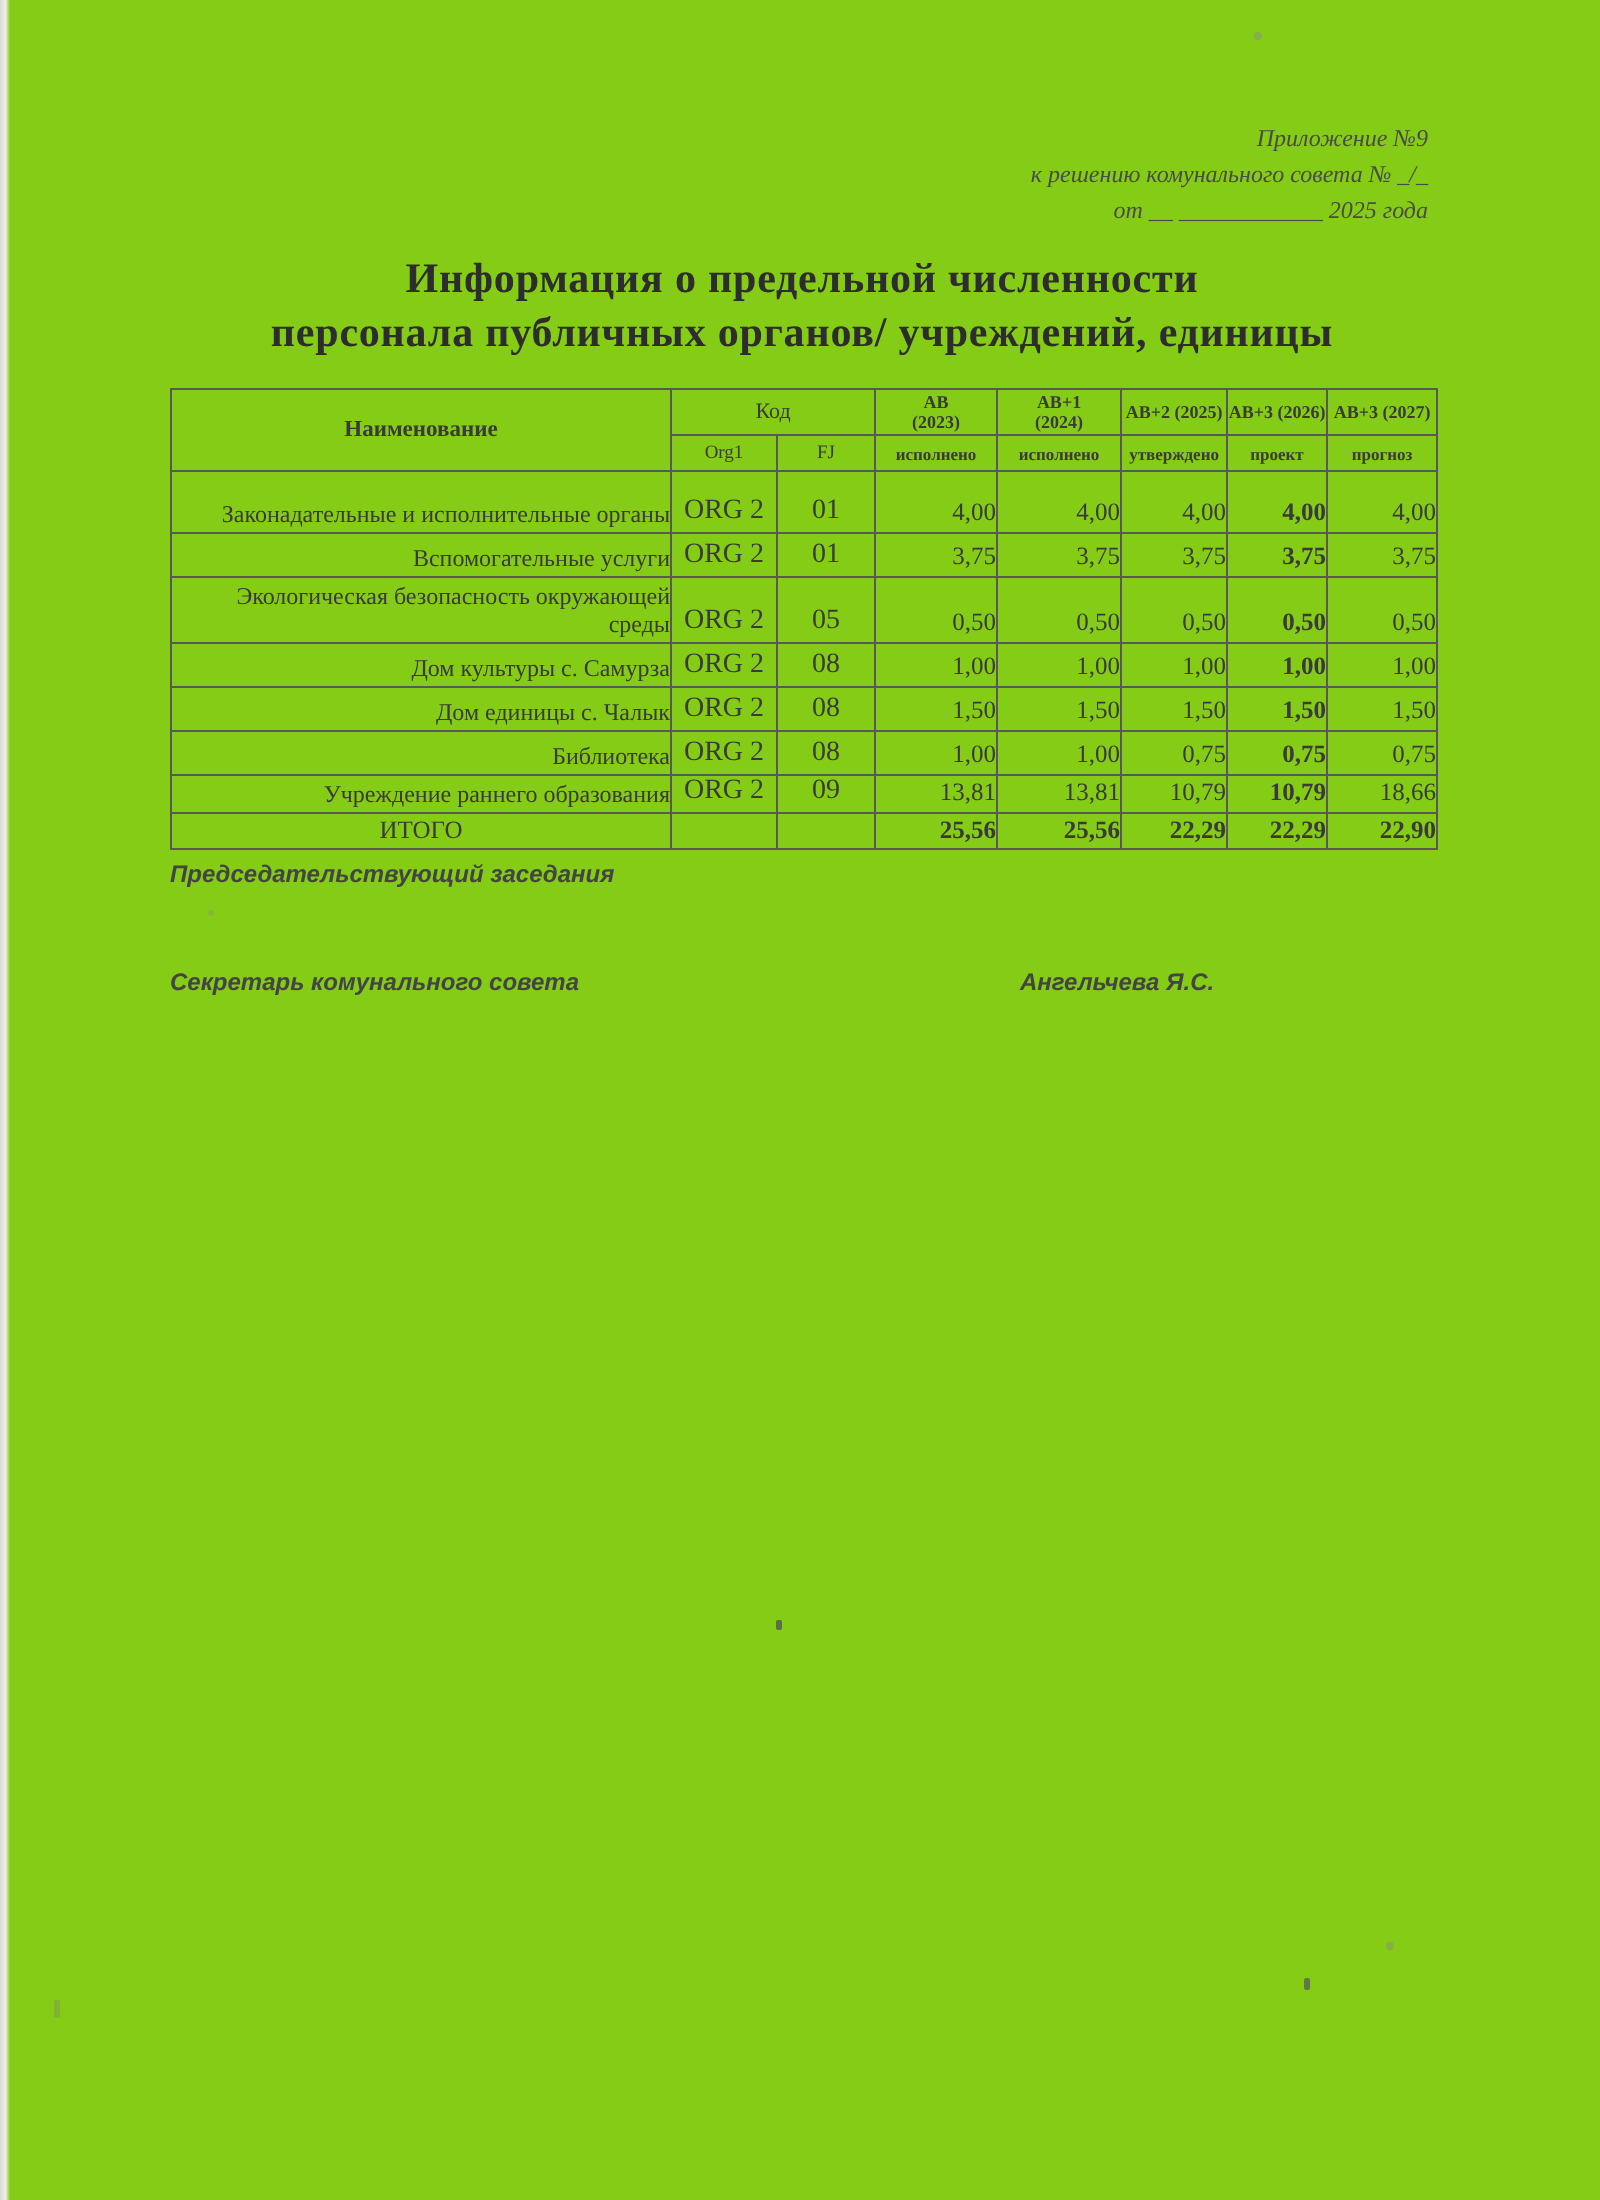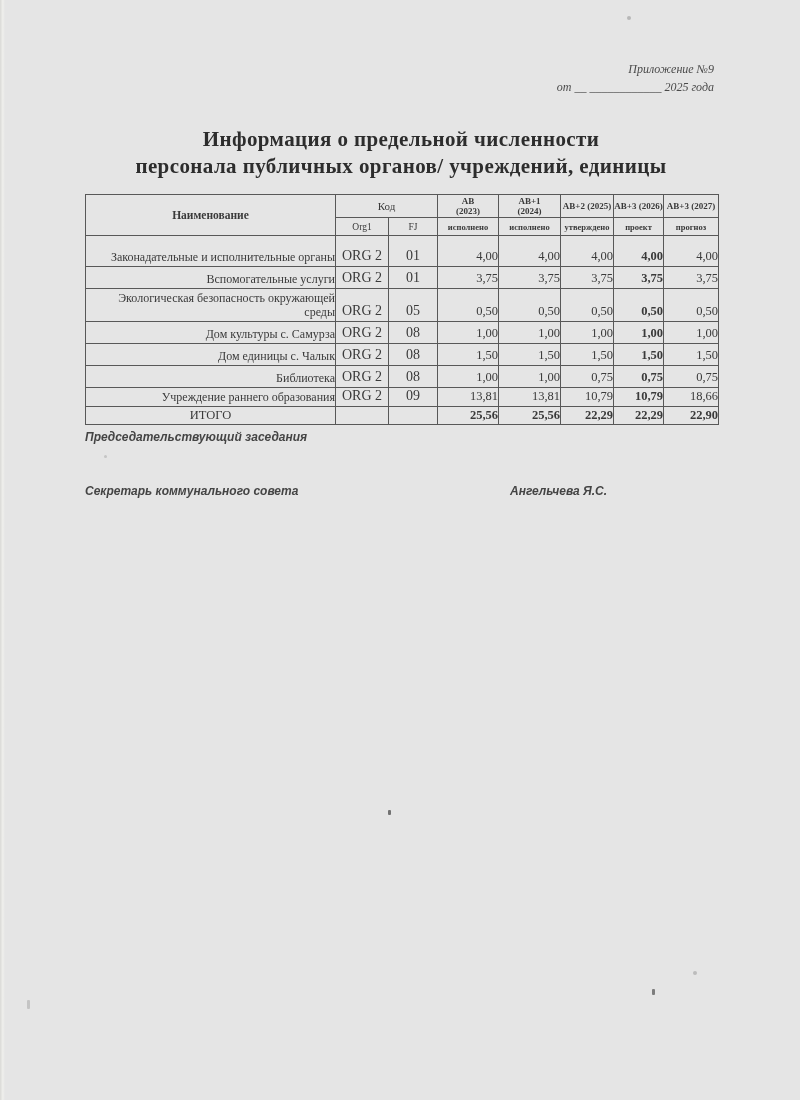--- a/index.html
+++ b/index.html
@@ -4,21 +4,21 @@
 <style>
   html, body {
     margin: 0;
     padding: 0;
     background: #ffffff;
   }
   .page {
     position: relative;
     width: 800px;
     height: 1100px;
-    background: #e5e5e5;
+    background: #84cc16;
     overflow: hidden;
     font-family: "Liberation Serif", "DejaVu Serif", serif;
     color: #333;
   }
   
   .page::before {
     content: "";
     position: absolute;
     left: 0; top: 0; bottom: 0;
     width: 5px;
@@ -107,20 +107,21 @@
     border-radius: 50%;
   }
 </style>
 </head>
 <body>
 
 <div class="page">
 
   <div class="annotation">
     <div>Приложение №9</div>
+    <div>к решению комунального совета № _/_</div>
     <div>от __ ____________ 2025 года</div>
   </div>
 
   <div class="doc-title">
     <div>Информация о предельной численности</div>
     <div>персонала публичных органов/ учреждений, единицы</div>
   </div>
 
   <table class="staffing">
     <colgroup>
@@ -233,21 +234,21 @@
       <td class="num">25,56</td>
       <td class="num">25,56</td>
       <td class="num">22,29</td>
       <td class="num">22,29</td>
       <td class="num">22,90</td>
     </tr>
   </tbody>
     </table>
 
   <div class="sig chair">Председательствующий заседания</div>
-  <div class="sig secretary">Секретарь коммунального совета</div>
+  <div class="sig secretary">Секретарь комунального совета</div>
   <div class="sig signature">Ангельчева Я.С.</div>
 
   <div class="speck" style="left:627px; top:16px; width:4px; height:4px; opacity:.5;"></div>
   <div class="speck" style="left:388px; top:810px; width:3px; height:5px; opacity:.8; background:#555; border-radius:1px;"></div>
   <div class="speck" style="left:693px; top:971px; width:4px; height:4px; opacity:.45;"></div>
   <div class="speck" style="left:652px; top:989px; width:3px; height:6px; opacity:.75; background:#5a5a5a; border-radius:1px;"></div>
   <div class="speck" style="left:27px; top:1000px; width:3px; height:9px; opacity:.3; background:#777; border-radius:1px;"></div>
   <div class="speck" style="left:104px; top:455px; width:3px; height:3px; opacity:.35;"></div>
 
 </div>

